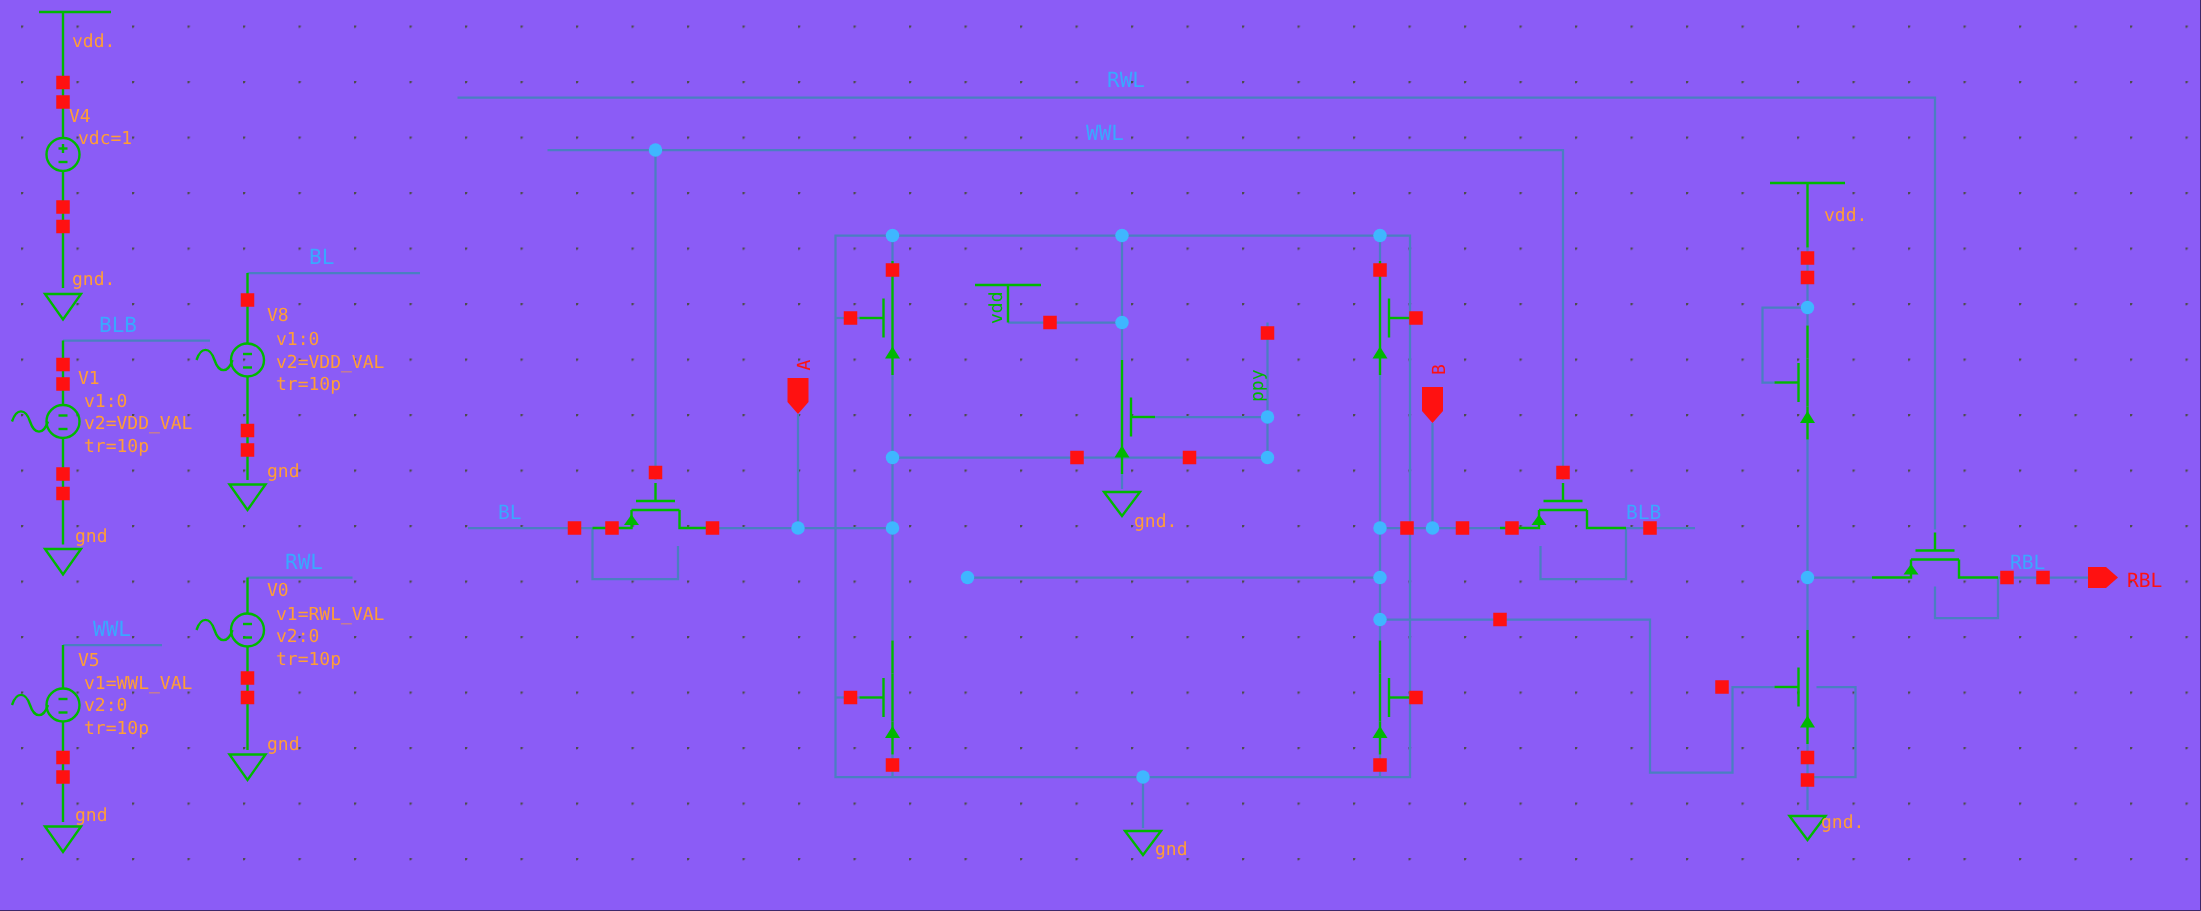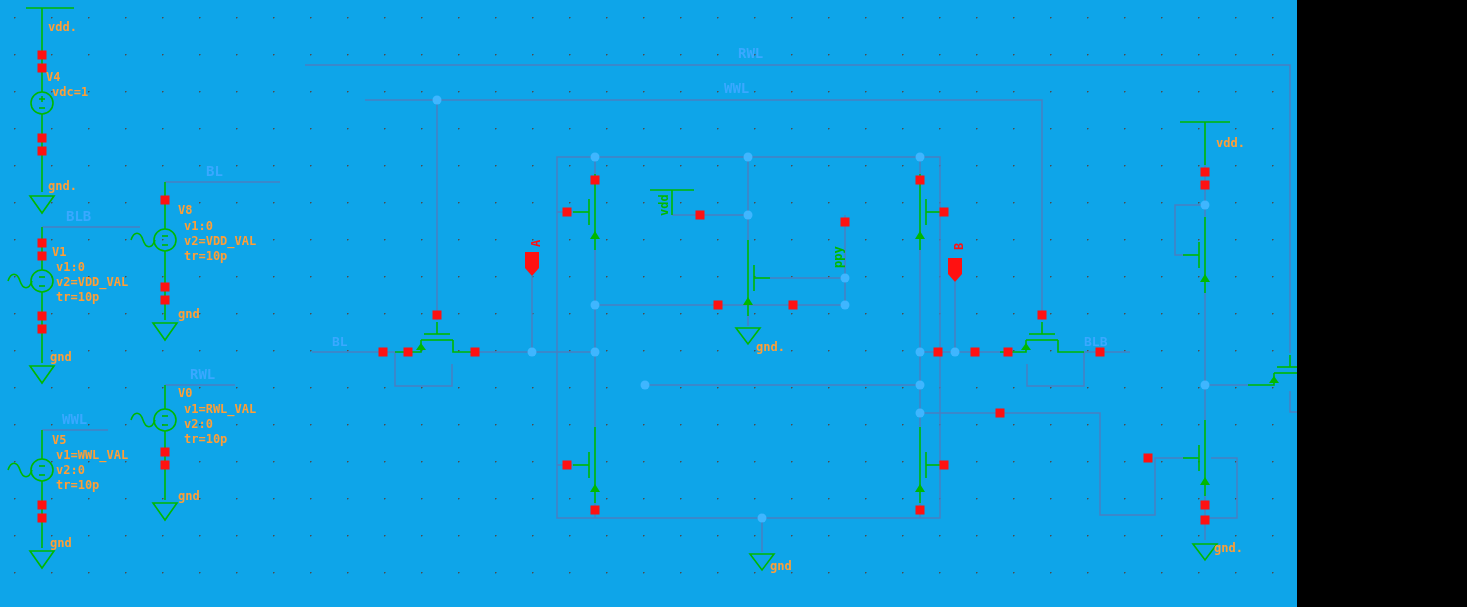--- a/index.html
+++ b/index.html
@@ -1,16 +1,16 @@
 <!DOCTYPE html>
 <html style="--wire: #4a7fc1; --net-label: #3aa8ff; --device: #00b800; --pin: #ff1111; --annotation: #ff9e36; --junction: #3fb6ff; --grid-dot: #4d4d4d; --background: #000000;"><head>
 <meta charset="utf-8">
 <style>
   html,body{margin:0;padding:0;background:#000;}
-  .stage{width:1297px;height:607px;background:#0ea5e9;position:relative;overflow:hidden;font-weight:bold;}
+  .stage{width:1467px;height:607px;background:#8b5cf6;position:relative;overflow:hidden;}
   svg{display:block;}
   .wire{stroke:var(--wire,#4a7fc1);stroke-width:1.5;fill:none;}
   .dev{stroke:var(--device,#00b800);stroke-width:1.6;fill:none;}
   .devfill{fill:var(--device,#00b800);stroke:none;}
   .dot{fill:var(--junction,#3fb6ff);stroke:none;}
   .pin{fill:var(--pin,#ff1111);stroke:none;}
   .port{fill:var(--pin,#ff1111);stroke:none;}
   text{font-family:"DejaVu Sans Mono",monospace;}
   .t-orange{fill:var(--annotation,#ff9e36);font-size:12px;}
   .t-cyan{fill:var(--net-label,#39aaff);font-size:14px;}

